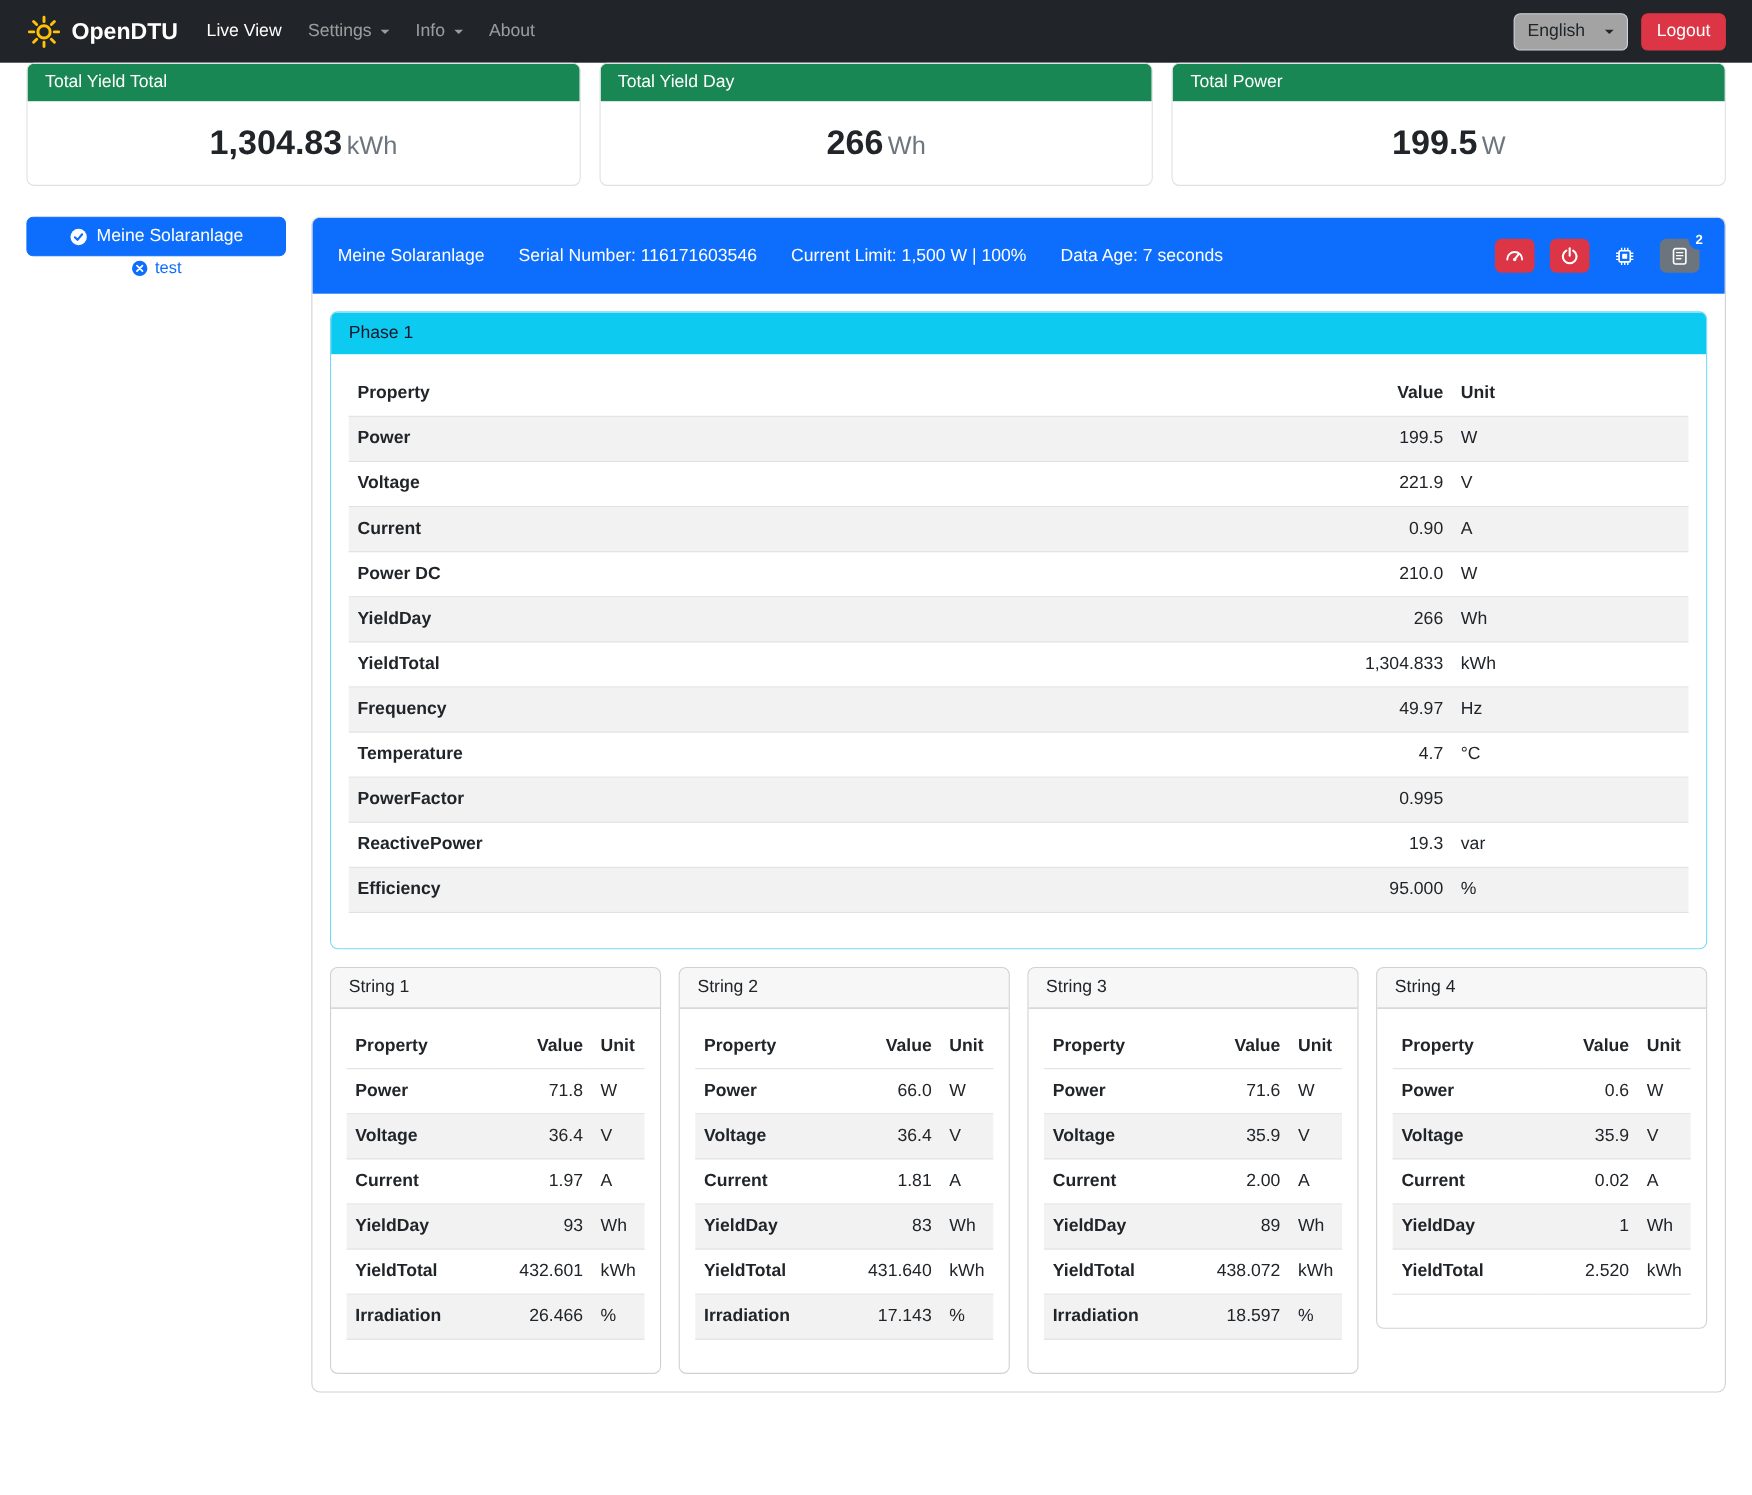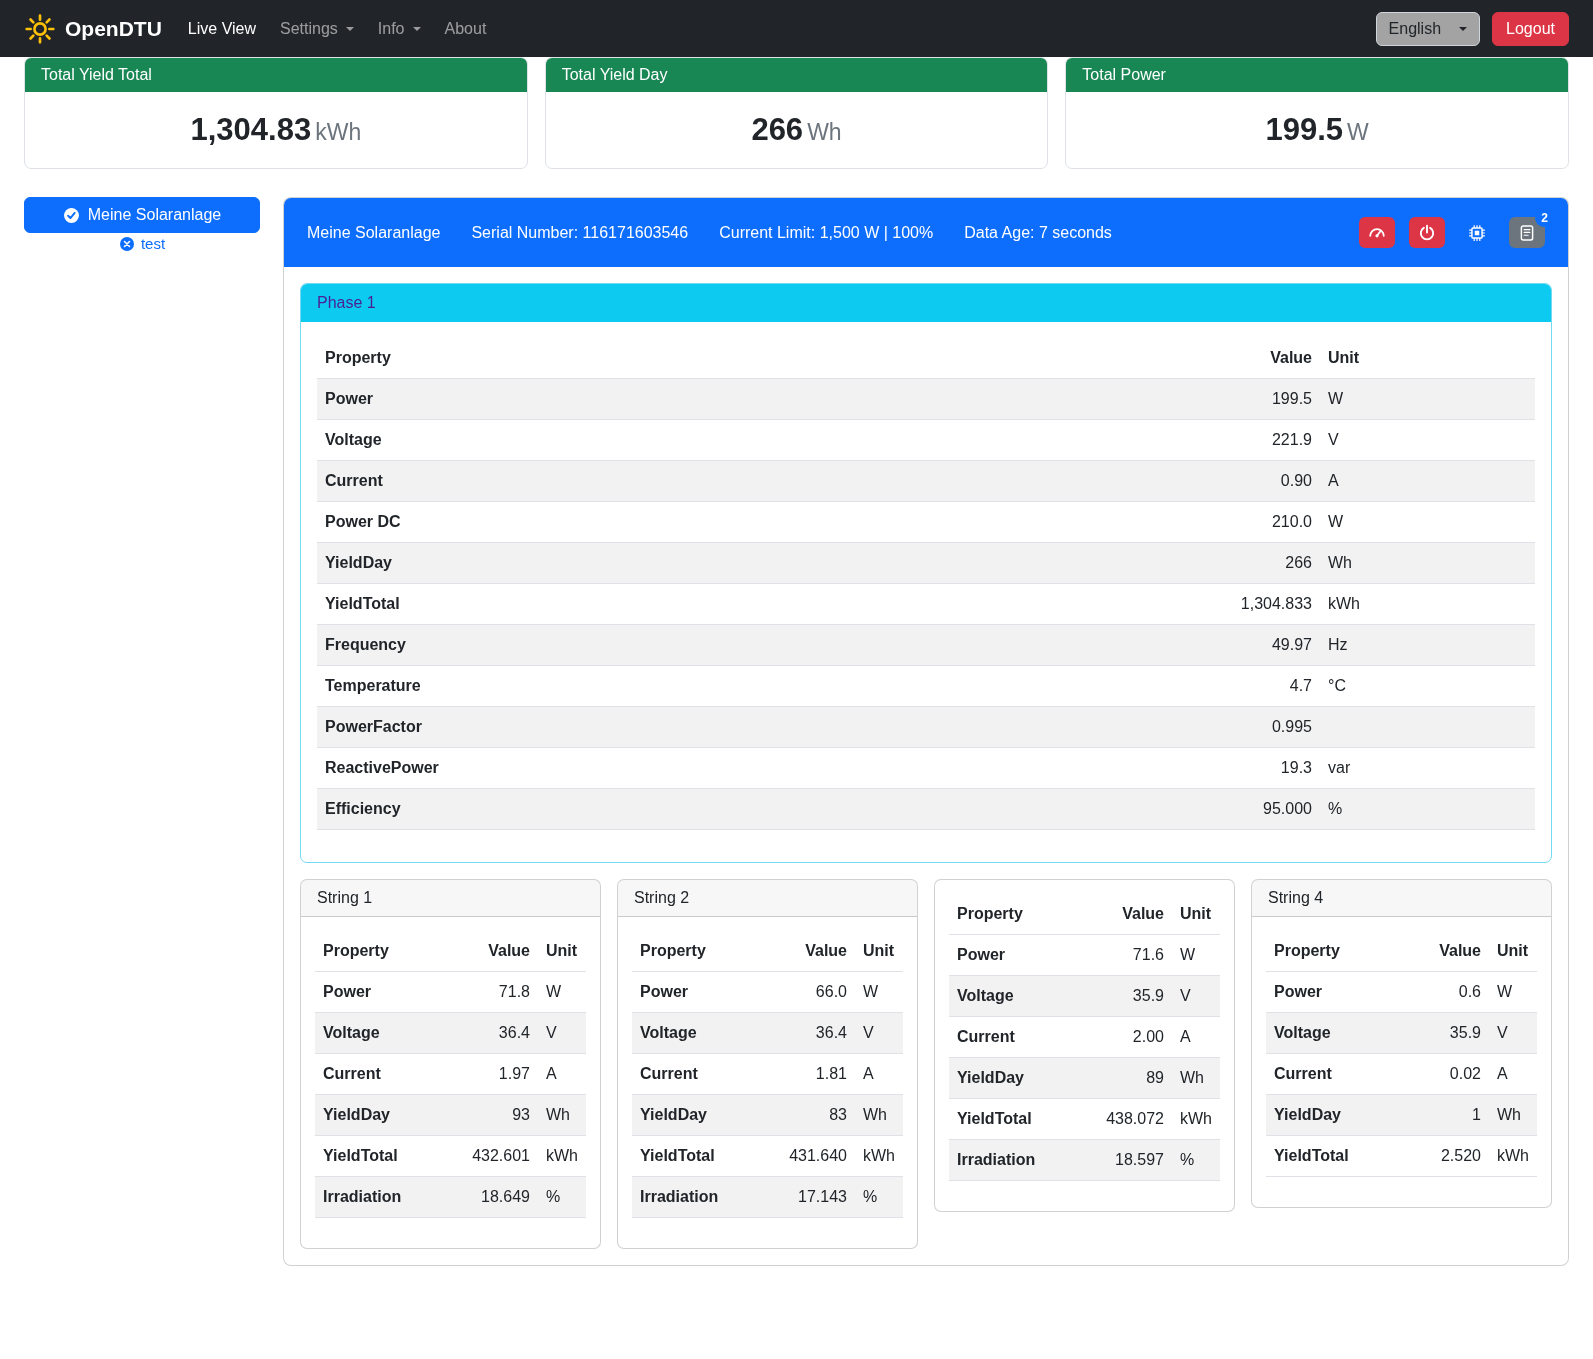--- a/index.html
+++ b/index.html
@@ -45,21 +45,21 @@
   .inverter-card{flex:1 1 auto;border:1px solid rgba(0,0,0,.18);border-radius:8px;background:#fff;overflow:hidden;}
   .inv-header{display:flex;align-items:center;gap:31px;background:var(--primary);color:#fff;padding:19px 23px;font-size:16px;}
   .inv-header span{white-space:nowrap;}
   .header-buttons{margin-left:auto;display:flex;gap:14px;}
   .icon-btn{width:36px;height:31px;border:none;border-radius:6px;display:flex;align-items:center;justify-content:center;position:relative;cursor:pointer;padding:0;}
   .btn-badge{position:absolute;top:-8px;right:-9px;background:var(--primary);color:#fff;font-size:12px;font-weight:700;line-height:1;padding:3px 6px;border-radius:9px;}
   .inv-body{padding:16px;}
 
   
   .phase-card{border:1px solid #76d9f3;border-radius:7px;overflow:hidden;margin-bottom:16px;}
-  .phase-header{background:var(--info);color:#4c1d95;padding:10px 16px;font-size:16px;}
+  .phase-header{background:var(--info);color:#0f172a;padding:10px 16px;font-size:16px;}
   .phase-body{padding:16px;}
 
   
   table{width:100%;border-collapse:collapse;margin-bottom:16px;}
   th,td{padding:8px;border-bottom:1px solid var(--border);text-align:left;font-size:16px;line-height:1.5;}
   thead th{font-weight:700;}
   td.col-0{font-weight:700;}
   th.col-1,td.col-1{text-align:right;}
   .phase-table th.col-1,.phase-table td.col-1{width:130px;}
   .phase-table th.col-2,.phase-table td.col-2{width:215px;}
@@ -300,21 +300,21 @@
                       <td class="col-1">93</td>
                       <td class="col-2">Wh</td>
                     </tr>
                     <tr>
                       <td class="col-0">YieldTotal</td>
                       <td class="col-1">432.601</td>
                       <td class="col-2">kWh</td>
                     </tr>
                     <tr>
                       <td class="col-0">Irradiation</td>
-                      <td class="col-1">18.649</td>
+                      <td class="col-1">26.466</td>
                       <td class="col-2">%</td>
                     </tr>
                   </tbody>
                 </table>
               </div>
             </div>
             <div class="string-card">
               <div class="string-header">String 2</div>
               <div class="string-body">
                 <table class="string-table">
@@ -354,20 +354,21 @@
                     <tr>
                       <td class="col-0">Irradiation</td>
                       <td class="col-1">17.143</td>
                       <td class="col-2">%</td>
                     </tr>
                   </tbody>
                 </table>
               </div>
             </div>
             <div class="string-card">
+              <div class="string-header">String 3</div>
               <div class="string-body">
                 <table class="string-table">
                   <thead>
                     <tr>
                       <th class="col-0">Property</th>
                       <th class="col-1">Value</th>
                       <th class="col-2">Unit</th>
                     </tr>
                   </thead>
                   <tbody>

